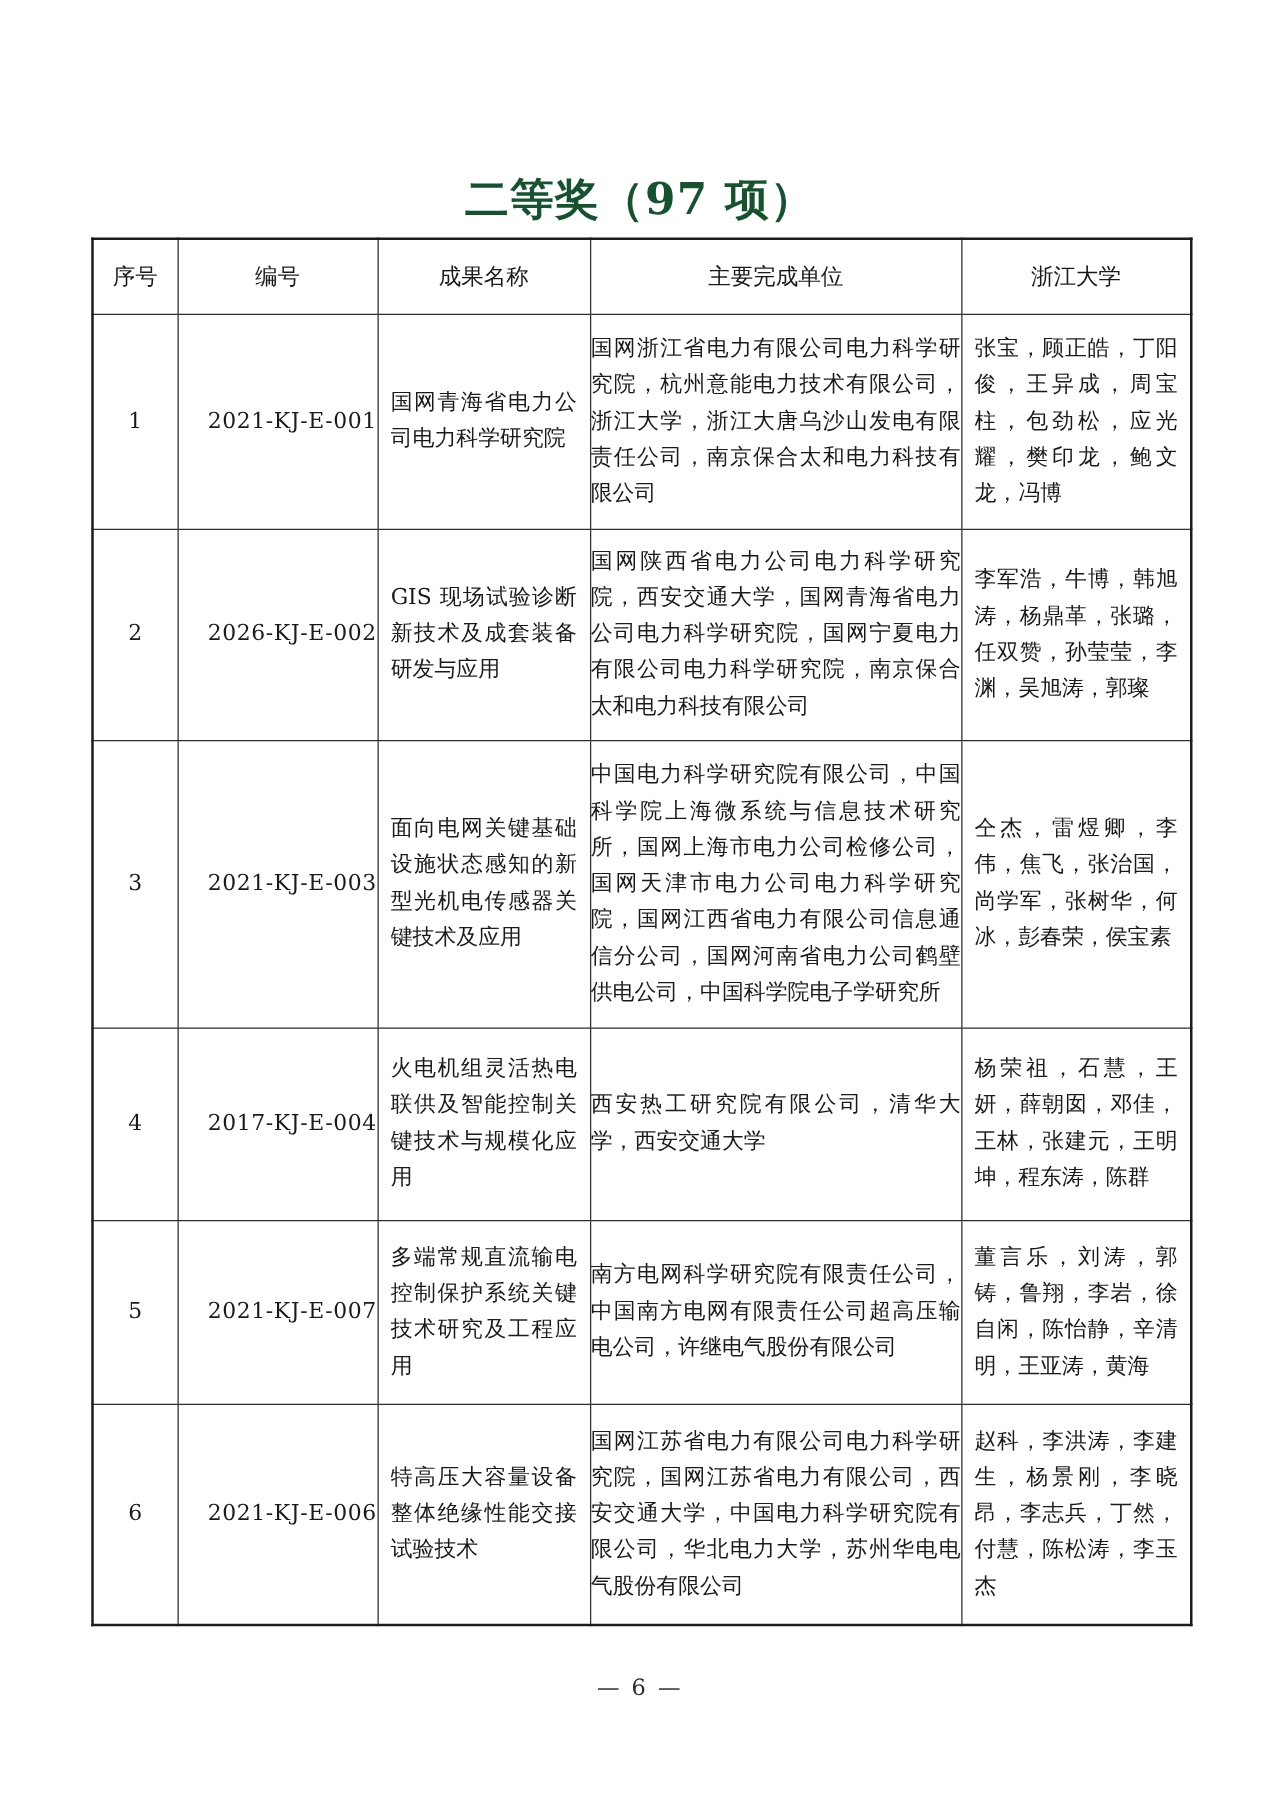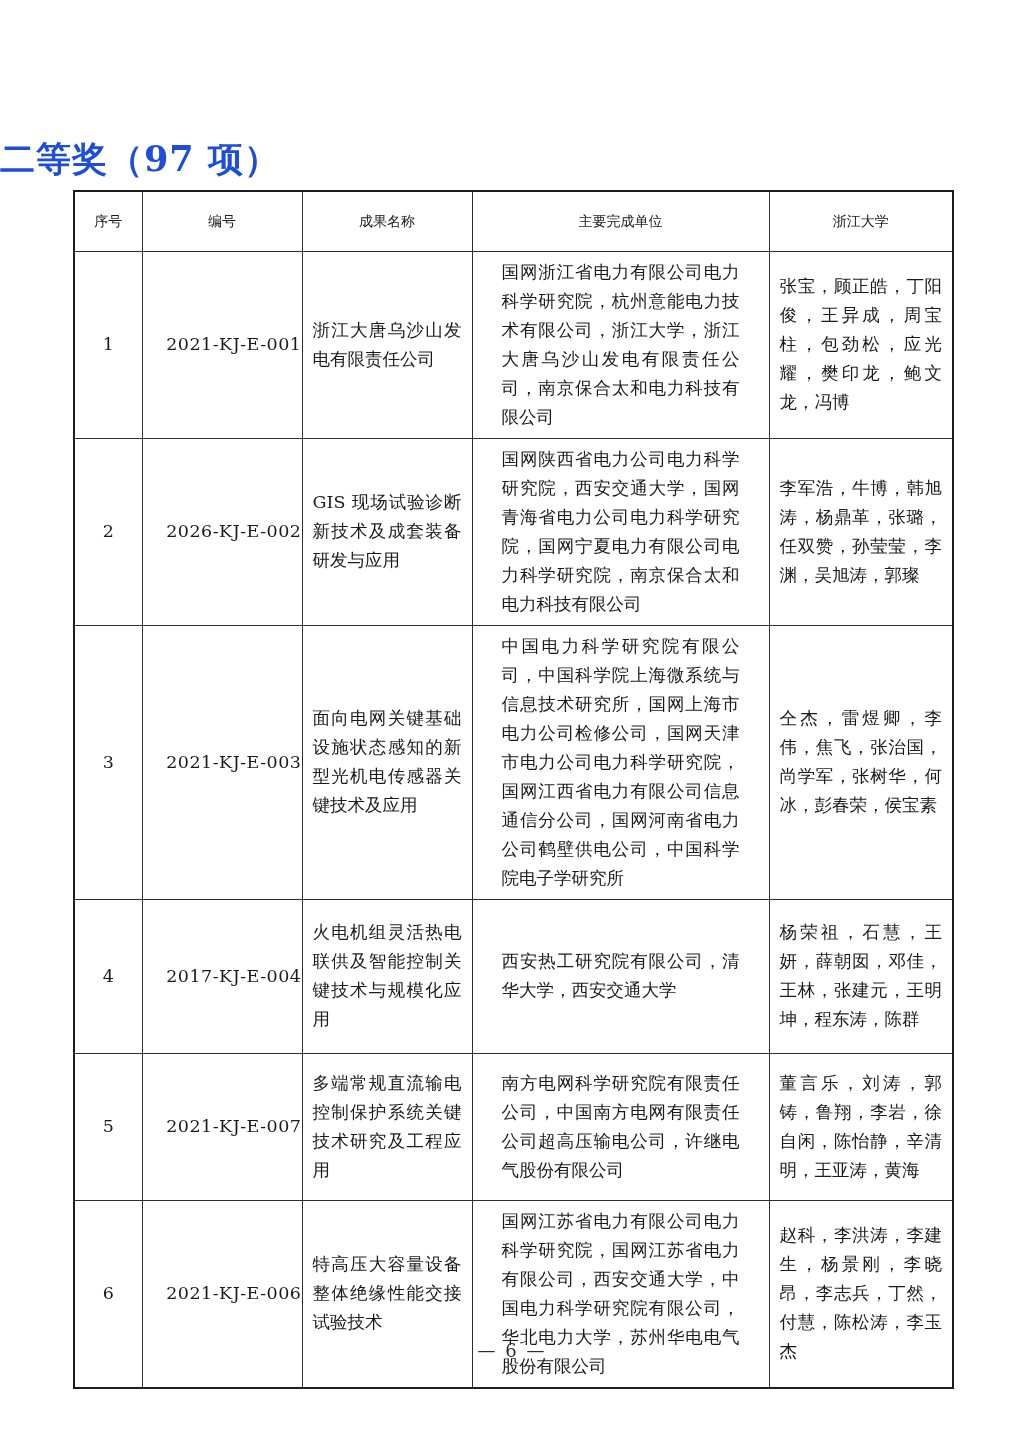--- a/index.html
+++ b/index.html
@@ -9,58 +9,59 @@
     position: relative;
     background: #ffffff;
     font-family: "DejaVu Serif", "Liberation Serif", serif;
     color: #1a1a1a;
     overflow: hidden;
   }
   .doc-title {
     position: absolute;
     top: 136px; left: 0;
     width: 100%;
+    text-align: center;
     font-size: 35px;
     font-weight: 700;
     letter-spacing: 1px;
-    color: #1d4ed8;
+    color: #14532d;
   }
   table.awards {
     position: absolute;
     top: 190px; left: 73px;
     width: 879px;
     border-collapse: collapse;
     table-layout: fixed;
   }
   table.awards { border: 2px solid #1c1c1c; }
   th, td {
     border: 1px solid #2e2e2e;
     font-size: 17.5px;
     line-height: 29px;
     vertical-align: middle;
   }
   thead tr { height: 60px; }
   th {
     font-weight: normal;
-    font-size: 14px;
+    font-size: 18px;
   }
   tbody tr:nth-child(1) { height: 172px; }
   tbody tr:nth-child(2) { height: 169px; }
   tbody tr:nth-child(3) { height: 230px; }
   tbody tr:nth-child(4) { height: 154px; }
   tbody tr:nth-child(5) { height: 147px; }
   tbody tr:nth-child(6) { height: 177px; }
   td.c-index { text-align: center; }
   td.c-id { text-align: right; letter-spacing: 0.5px; padding-left: 12px; }
   td.c-name, td.c-units, td.c-people {
     text-align: justify;
     text-justify: inter-ideograph;
     padding: 6px 10px;
   }
-  td.c-units { padding: 6px 29px; }
+  td.c-units { padding: 6px 0; }
   .page-number {
     position: absolute;
     top: 1340px; left: 0;
     width: 100%;
     text-align: center;
     font-size: 18px;
     color: #2b2b2b;
     letter-spacing: 2px;
   }
 </style>
@@ -83,21 +84,21 @@
       <th>编号</th>
       <th>成果名称</th>
       <th>主要完成单位</th>
       <th>浙江大学</th>
     </tr>
   </thead>
   <tbody>
     <tr>
       <td class="c-index">1</td>
       <td class="c-id">2021-KJ-E-001</td>
-      <td class="c-name">浙江大唐乌沙山发电有限责任公司</td>
+      <td class="c-name">国网青海省电力公司电力科学研究院</td>
       <td class="c-units">国网浙江省电力有限公司电力科学研究院，杭州意能电力技术有限公司，浙江大学，浙江大唐乌沙山发电有限责任公司，南京保合太和电力科技有限公司</td>
       <td class="c-people">张宝，顾正皓，丁阳俊，王异成，周宝柱，包劲松，应光耀，樊印龙，鲍文龙，冯博</td>
     </tr>
     <tr>
       <td class="c-index">2</td>
       <td class="c-id">2026-KJ-E-002</td>
       <td class="c-name">GIS 现场试验诊断新技术及成套装备研发与应用</td>
       <td class="c-units">国网陕西省电力公司电力科学研究院，西安交通大学，国网青海省电力公司电力科学研究院，国网宁夏电力有限公司电力科学研究院，南京保合太和电力科技有限公司</td>
       <td class="c-people">李军浩，牛博，韩旭涛，杨鼎革，张璐，任双赞，孙莹莹，李渊，吴旭涛，郭璨</td>
     </tr>

